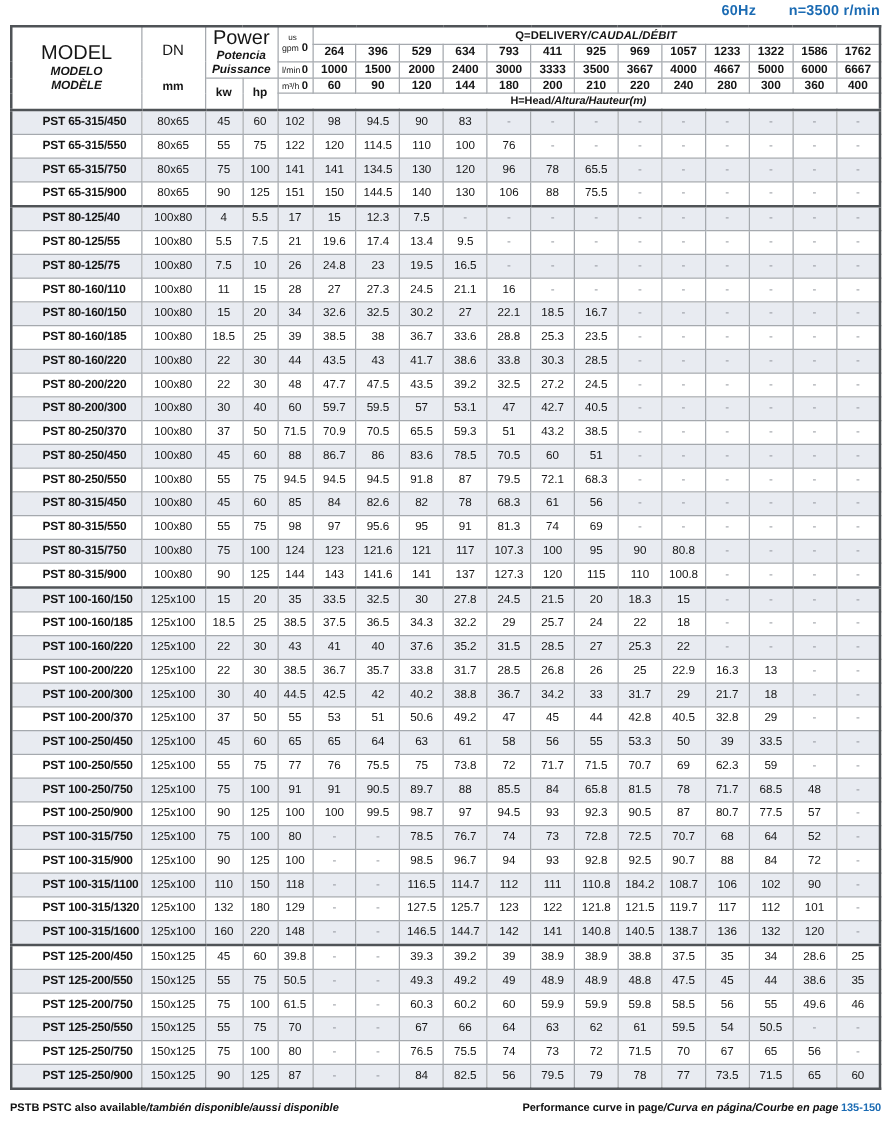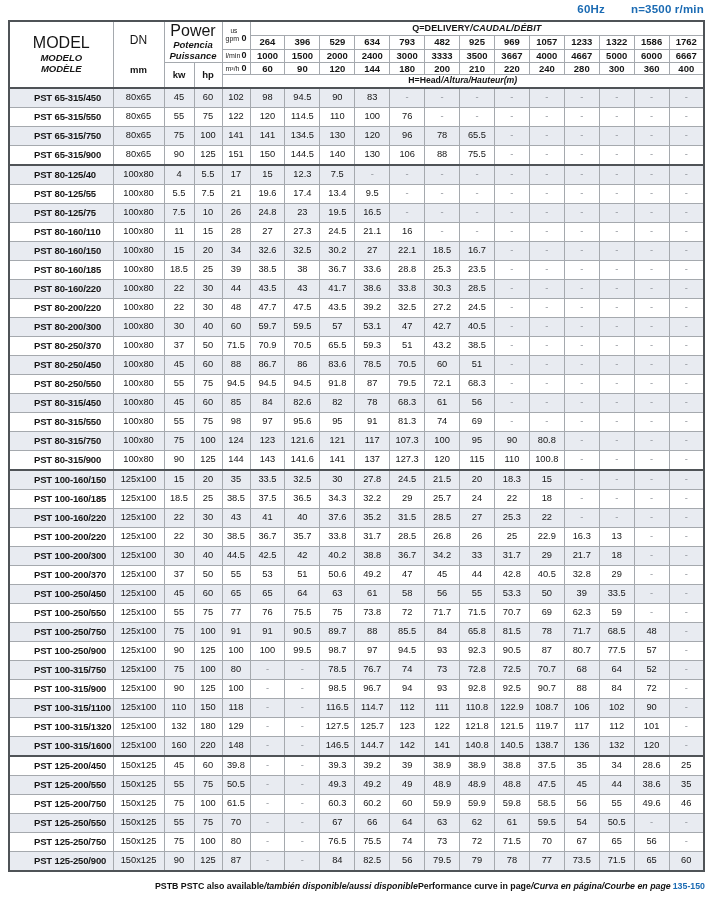--- a/index.html
+++ b/index.html
@@ -51,21 +51,21 @@
   tbody th.model{
     text-align:left;padding-left:24px;font-weight:bold;font-size:9.5px;
     letter-spacing:-.15px;
   }
   tbody tr:nth-child(odd) th,tbody tr:nth-child(odd) td{background:var(--stripe);}
   tbody tr:nth-child(even) th,tbody tr:nth-child(even) td{background:#ffffff;}
   tr.grp th,tr.grp td{border-top:2px solid var(--frame);}
   td.nd{color:#8f939a;}
   .footer{
     position:absolute;left:8px;right:8px;top:881px;
-    display:flex;justify-content:flex-end;align-items:baseline;
+    display:flex;justify-content:space-between;align-items:baseline;
     font-size:8.8px;font-weight:bold;color:#101010;white-space:nowrap;
   }
   .f-it{font-style:italic;font-weight:bold;}
   .pages{color:var(--accent);margin-left:2px;font-weight:bold;}
 </style>
 </head>
 <body>
 
 <div class="top-note"><span>60Hz</span><span class="sp"></span><span>n=3500 r/min</span></div>
 
@@ -114,21 +114,21 @@
           </div>
       </th>
       <th class="q-title" colspan="13"><span>Q=DELIVERY</span><i>/CAUDAL/DÉBIT</i></th>
     </tr>
     <tr id="row-gpm">
         <th class="fv">264</th>
         <th class="fv">396</th>
         <th class="fv">529</th>
         <th class="fv">634</th>
         <th class="fv">793</th>
-        <th class="fv">482</th>
+        <th class="fv">411</th>
         <th class="fv">925</th>
         <th class="fv">969</th>
         <th class="fv">1057</th>
         <th class="fv">1233</th>
         <th class="fv">1322</th>
         <th class="fv">1586</th>
         <th class="fv">1762</th>
       </tr>
     <tr id="row-lmin">
       <th class="c-unit">
@@ -825,21 +825,21 @@
         <td class="kw">110</td>
         <td class="hp">150</td>
         <td class="q0">118</td>
         <td class="nd">-</td>
         <td class="nd">-</td>
         <td>116.5</td>
         <td>114.7</td>
         <td>112</td>
         <td>111</td>
         <td>110.8</td>
-        <td>122.9</td>
+        <td>184.2</td>
         <td>108.7</td>
         <td>106</td>
         <td>102</td>
         <td>90</td>
         <td class="nd">-</td>
       </tr>
       <tr>
         <th class="model">PST 100-315/1320</th>
         <td class="dn">125x100</td>
         <td class="kw">132</td>

